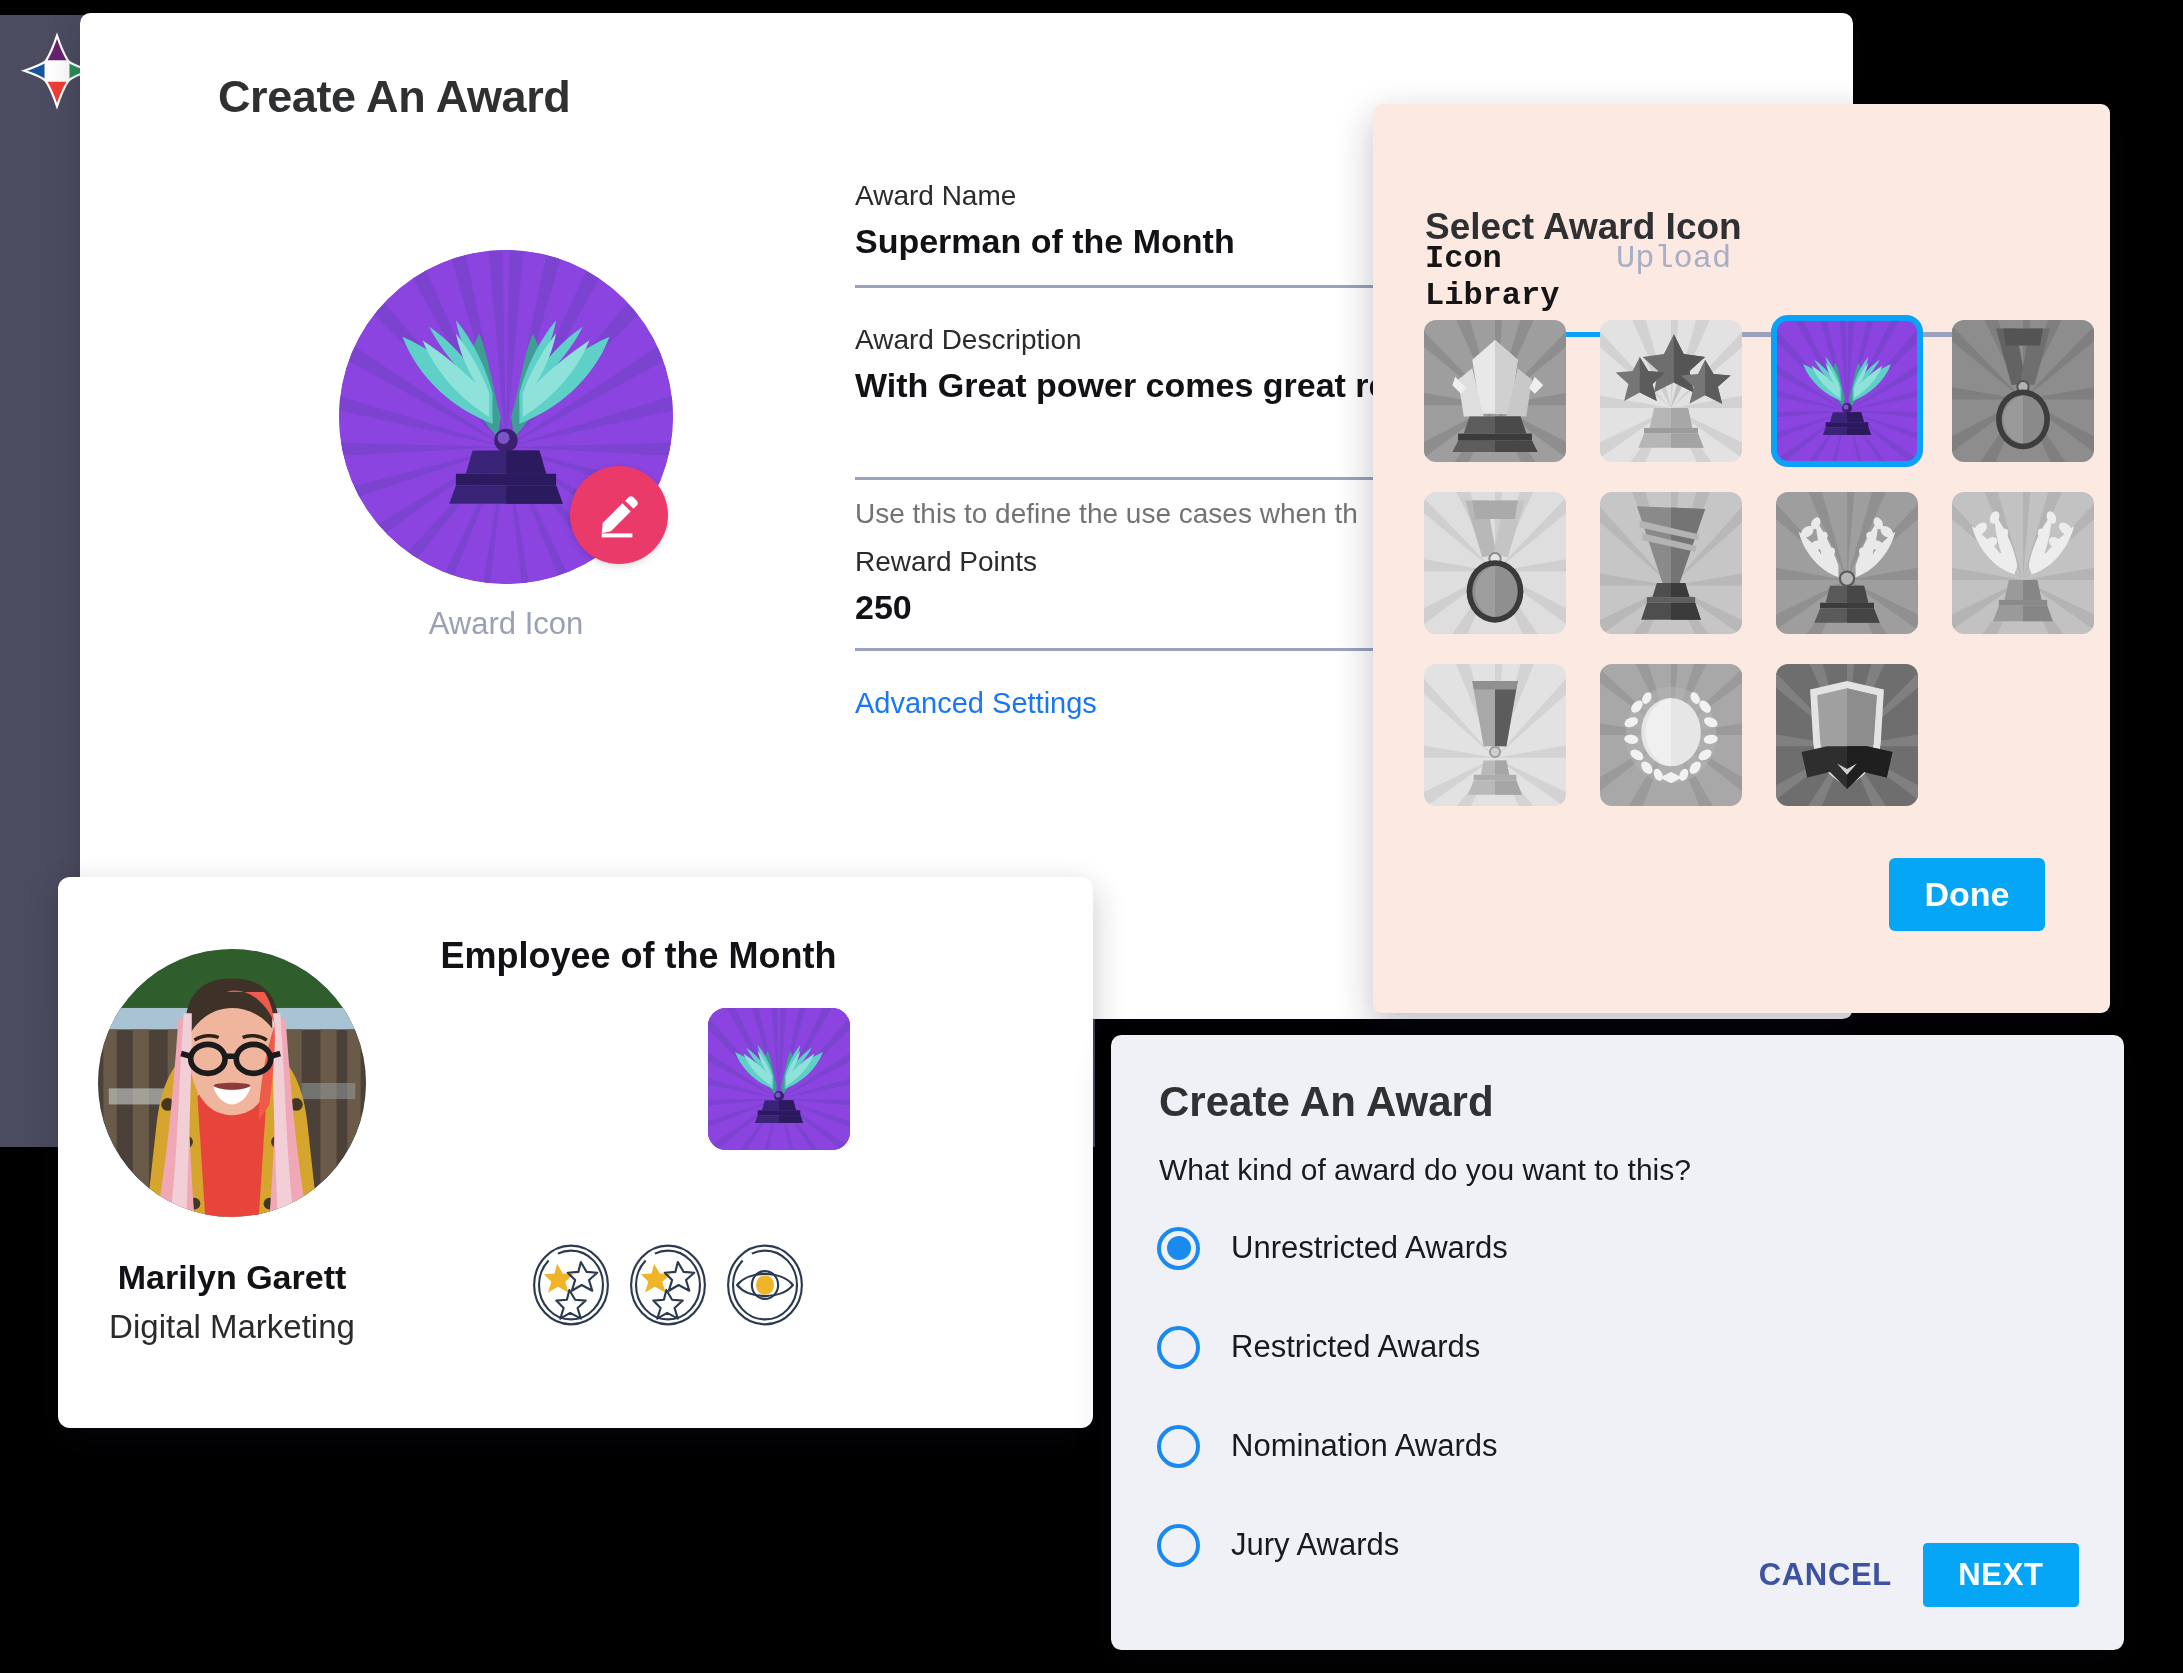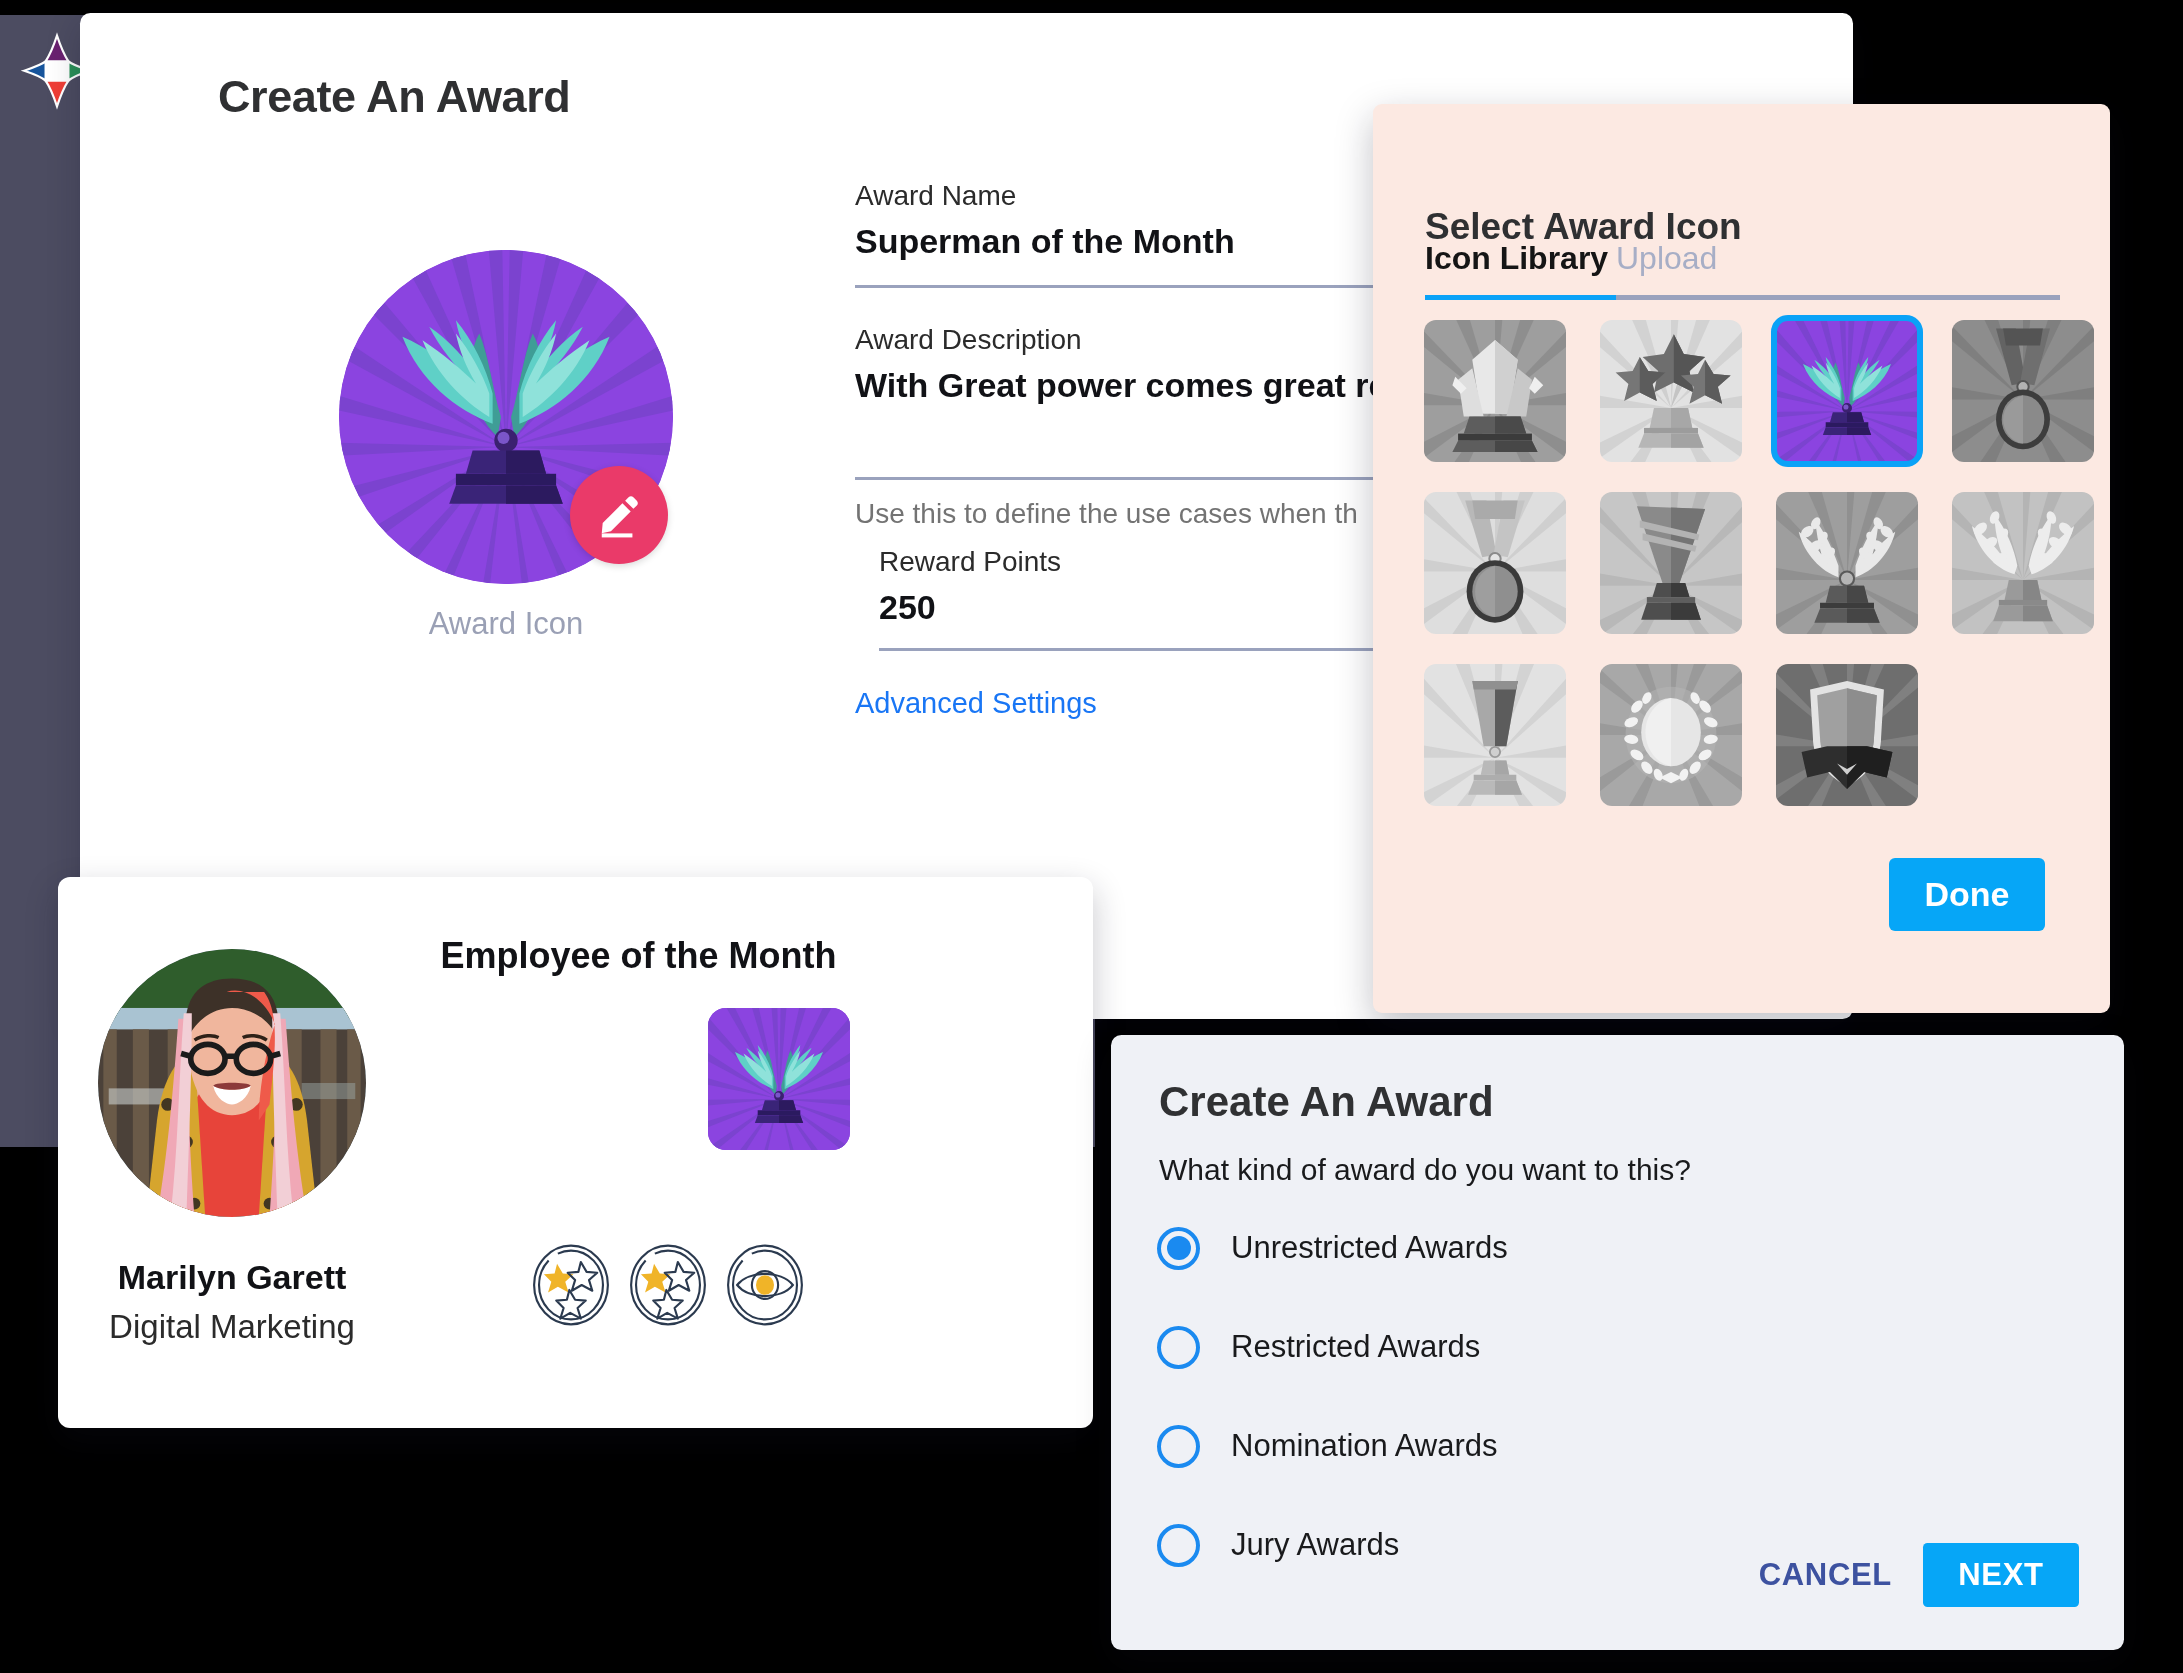--- a/index.html
+++ b/index.html
@@ -206,20 +206,21 @@
     position: absolute;
     left: 52px; top: 136px;
     width: 635px;
   }
   .icon-tabs-row { display: flex; }
   .icon-tab {
     font-size: 32px;
     font-weight: bold;
     padding-bottom: 18px;
     cursor: pointer;
+    font-family: Liberation Mono, monospace;
   }
   .icon-tab.active { color: #151515; width: 191px; }
   .icon-tab.inactive { color: #a7aec6; font-weight: 400; }
   .tab-rail { position: relative; height: 5.2px; background: #9aa2bd; }
   .tab-rail-active {
     position: absolute;
     left: 0; top: 0;
     width: 191px; height: 5.2px;
     background: #0aa2f7;
   }
@@ -449,21 +450,21 @@
       </div>
 
       <div class="field" style="margin-top:31px;">
         <div class="field-label">Award Description</div>
         <div class="field-value">With Great power comes great respo</div>
         <div class="field-underline" style="margin-top:67px;"></div>
       </div>
 
       <div class="field-hint" style="margin-top:13.4px;">Use this to define the use cases when th</div>
 
-      <div class="field" style="margin-top:6px;margin-left:24px;">
+      <div class="field" style="margin-top:6px;">
         <div class="field-label">Reward Points</div>
         <div class="field-value">250</div>
         <div class="field-underline" style="margin-top:15px;"></div>
       </div>
 
       <div class="advanced-link">Advanced Settings</div>
     </div>
   </div>
 
   <div class="employee-card">

